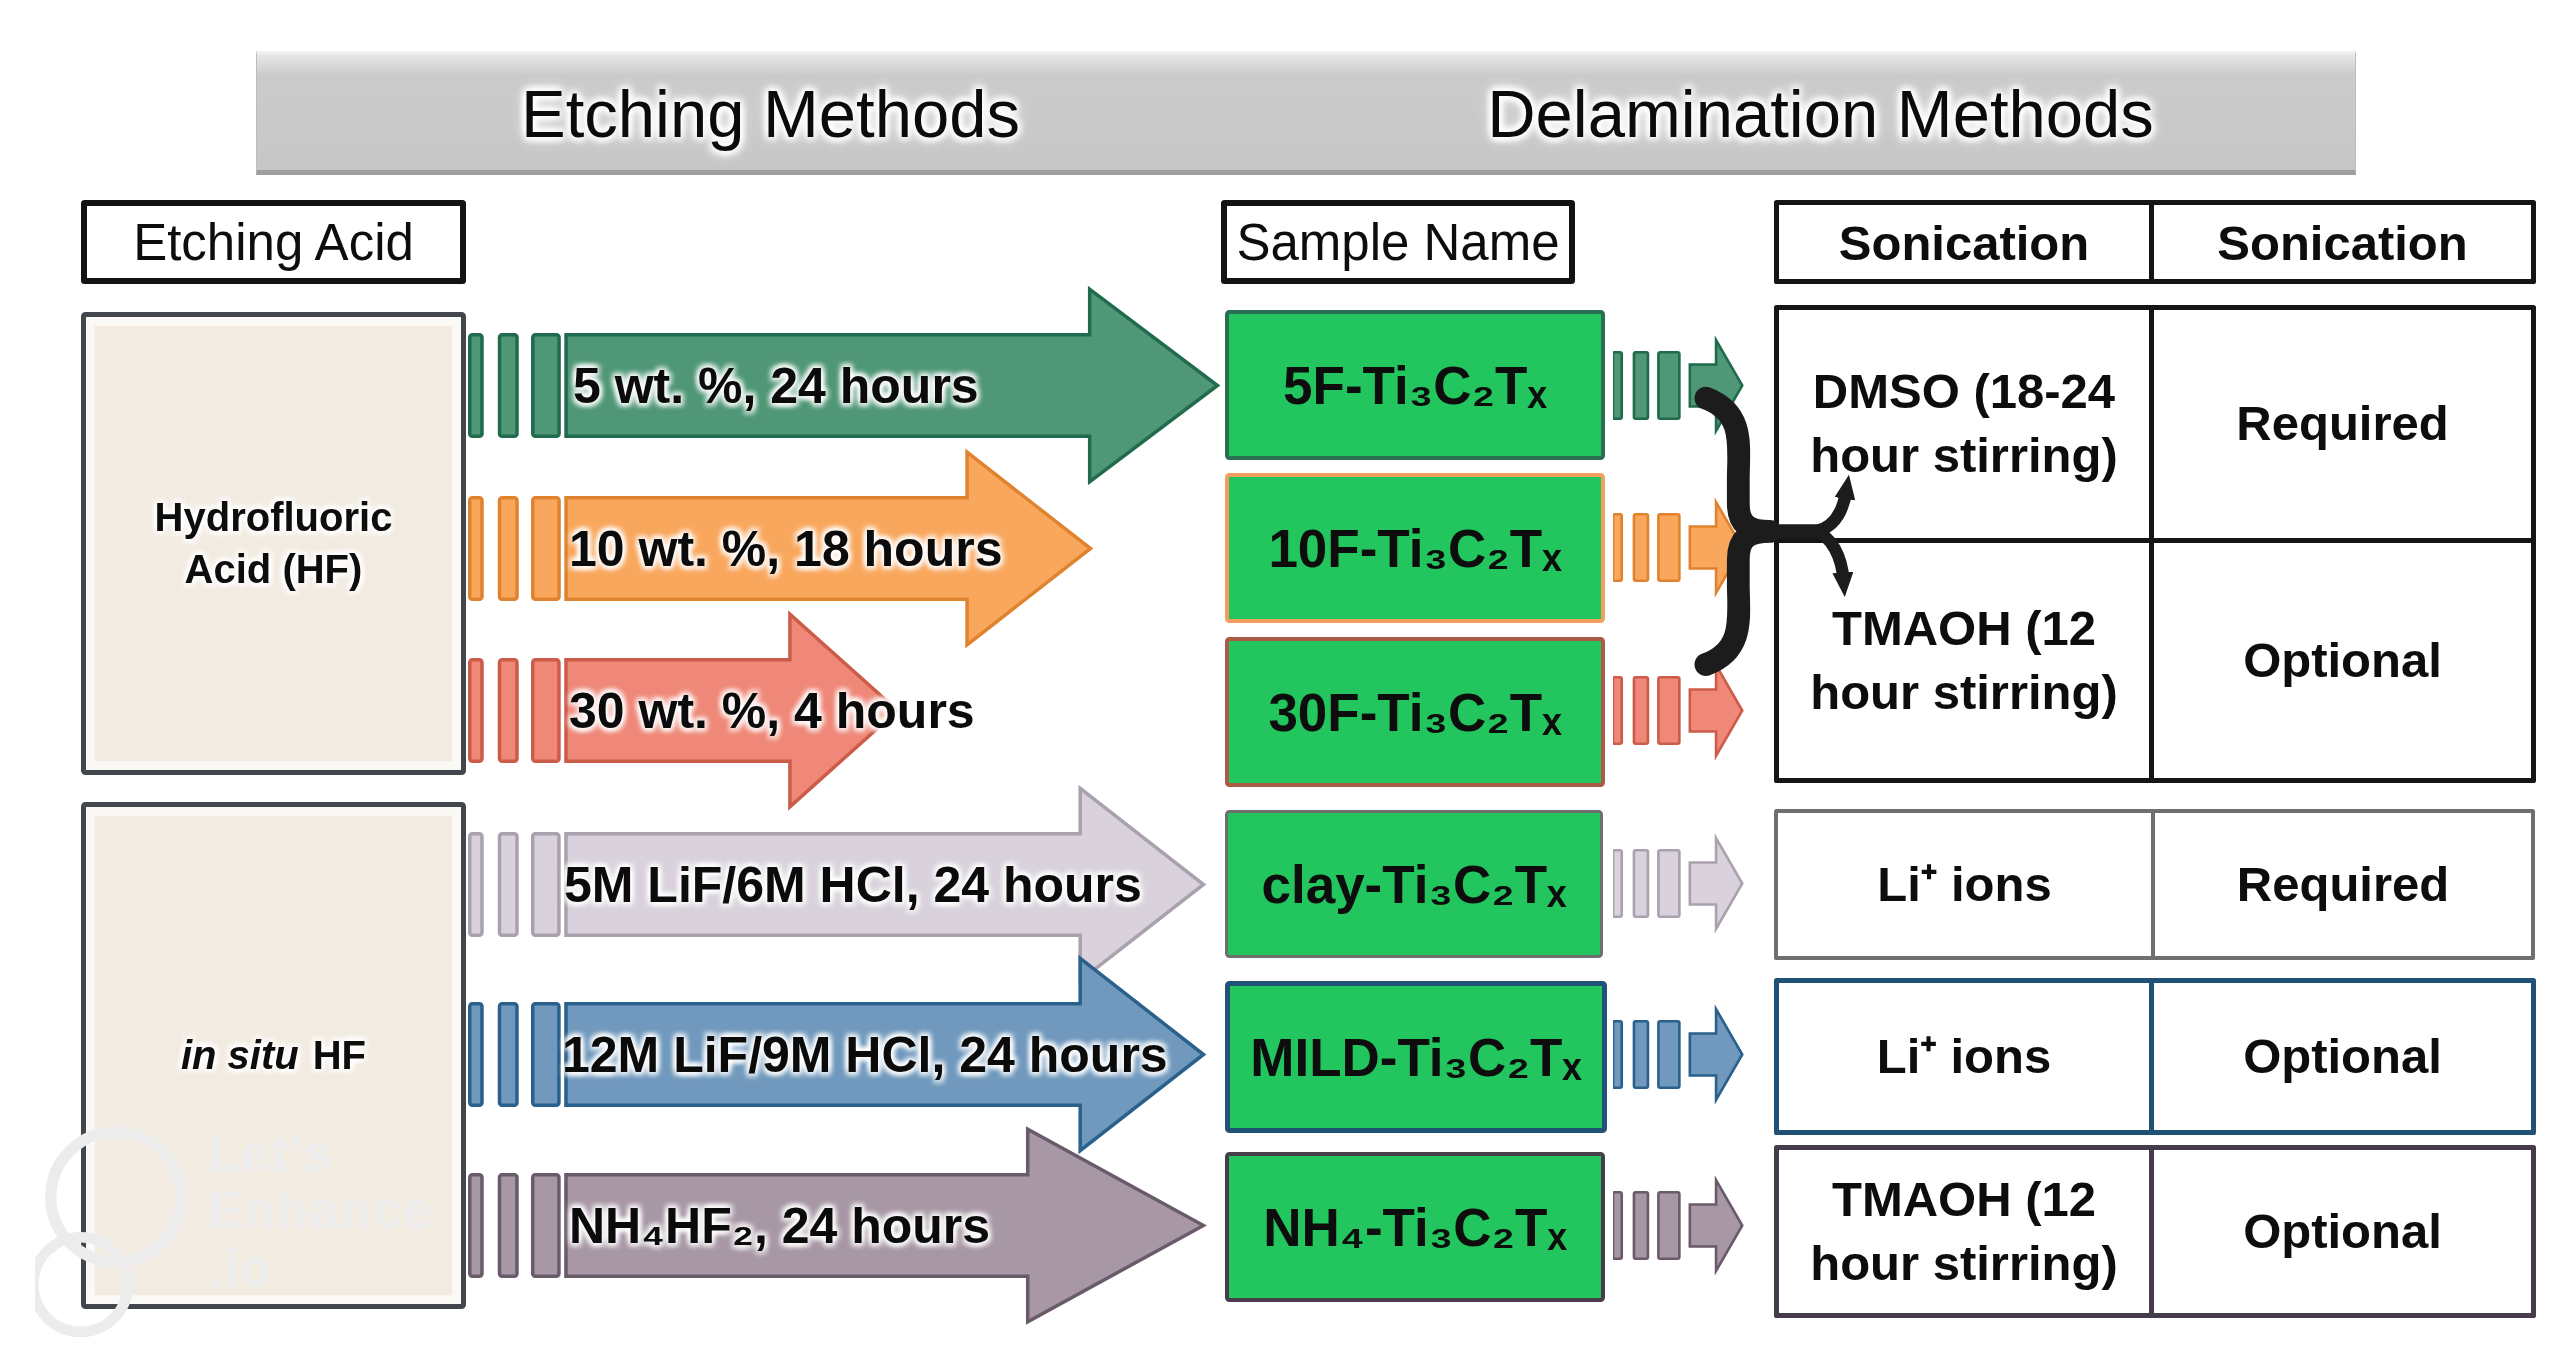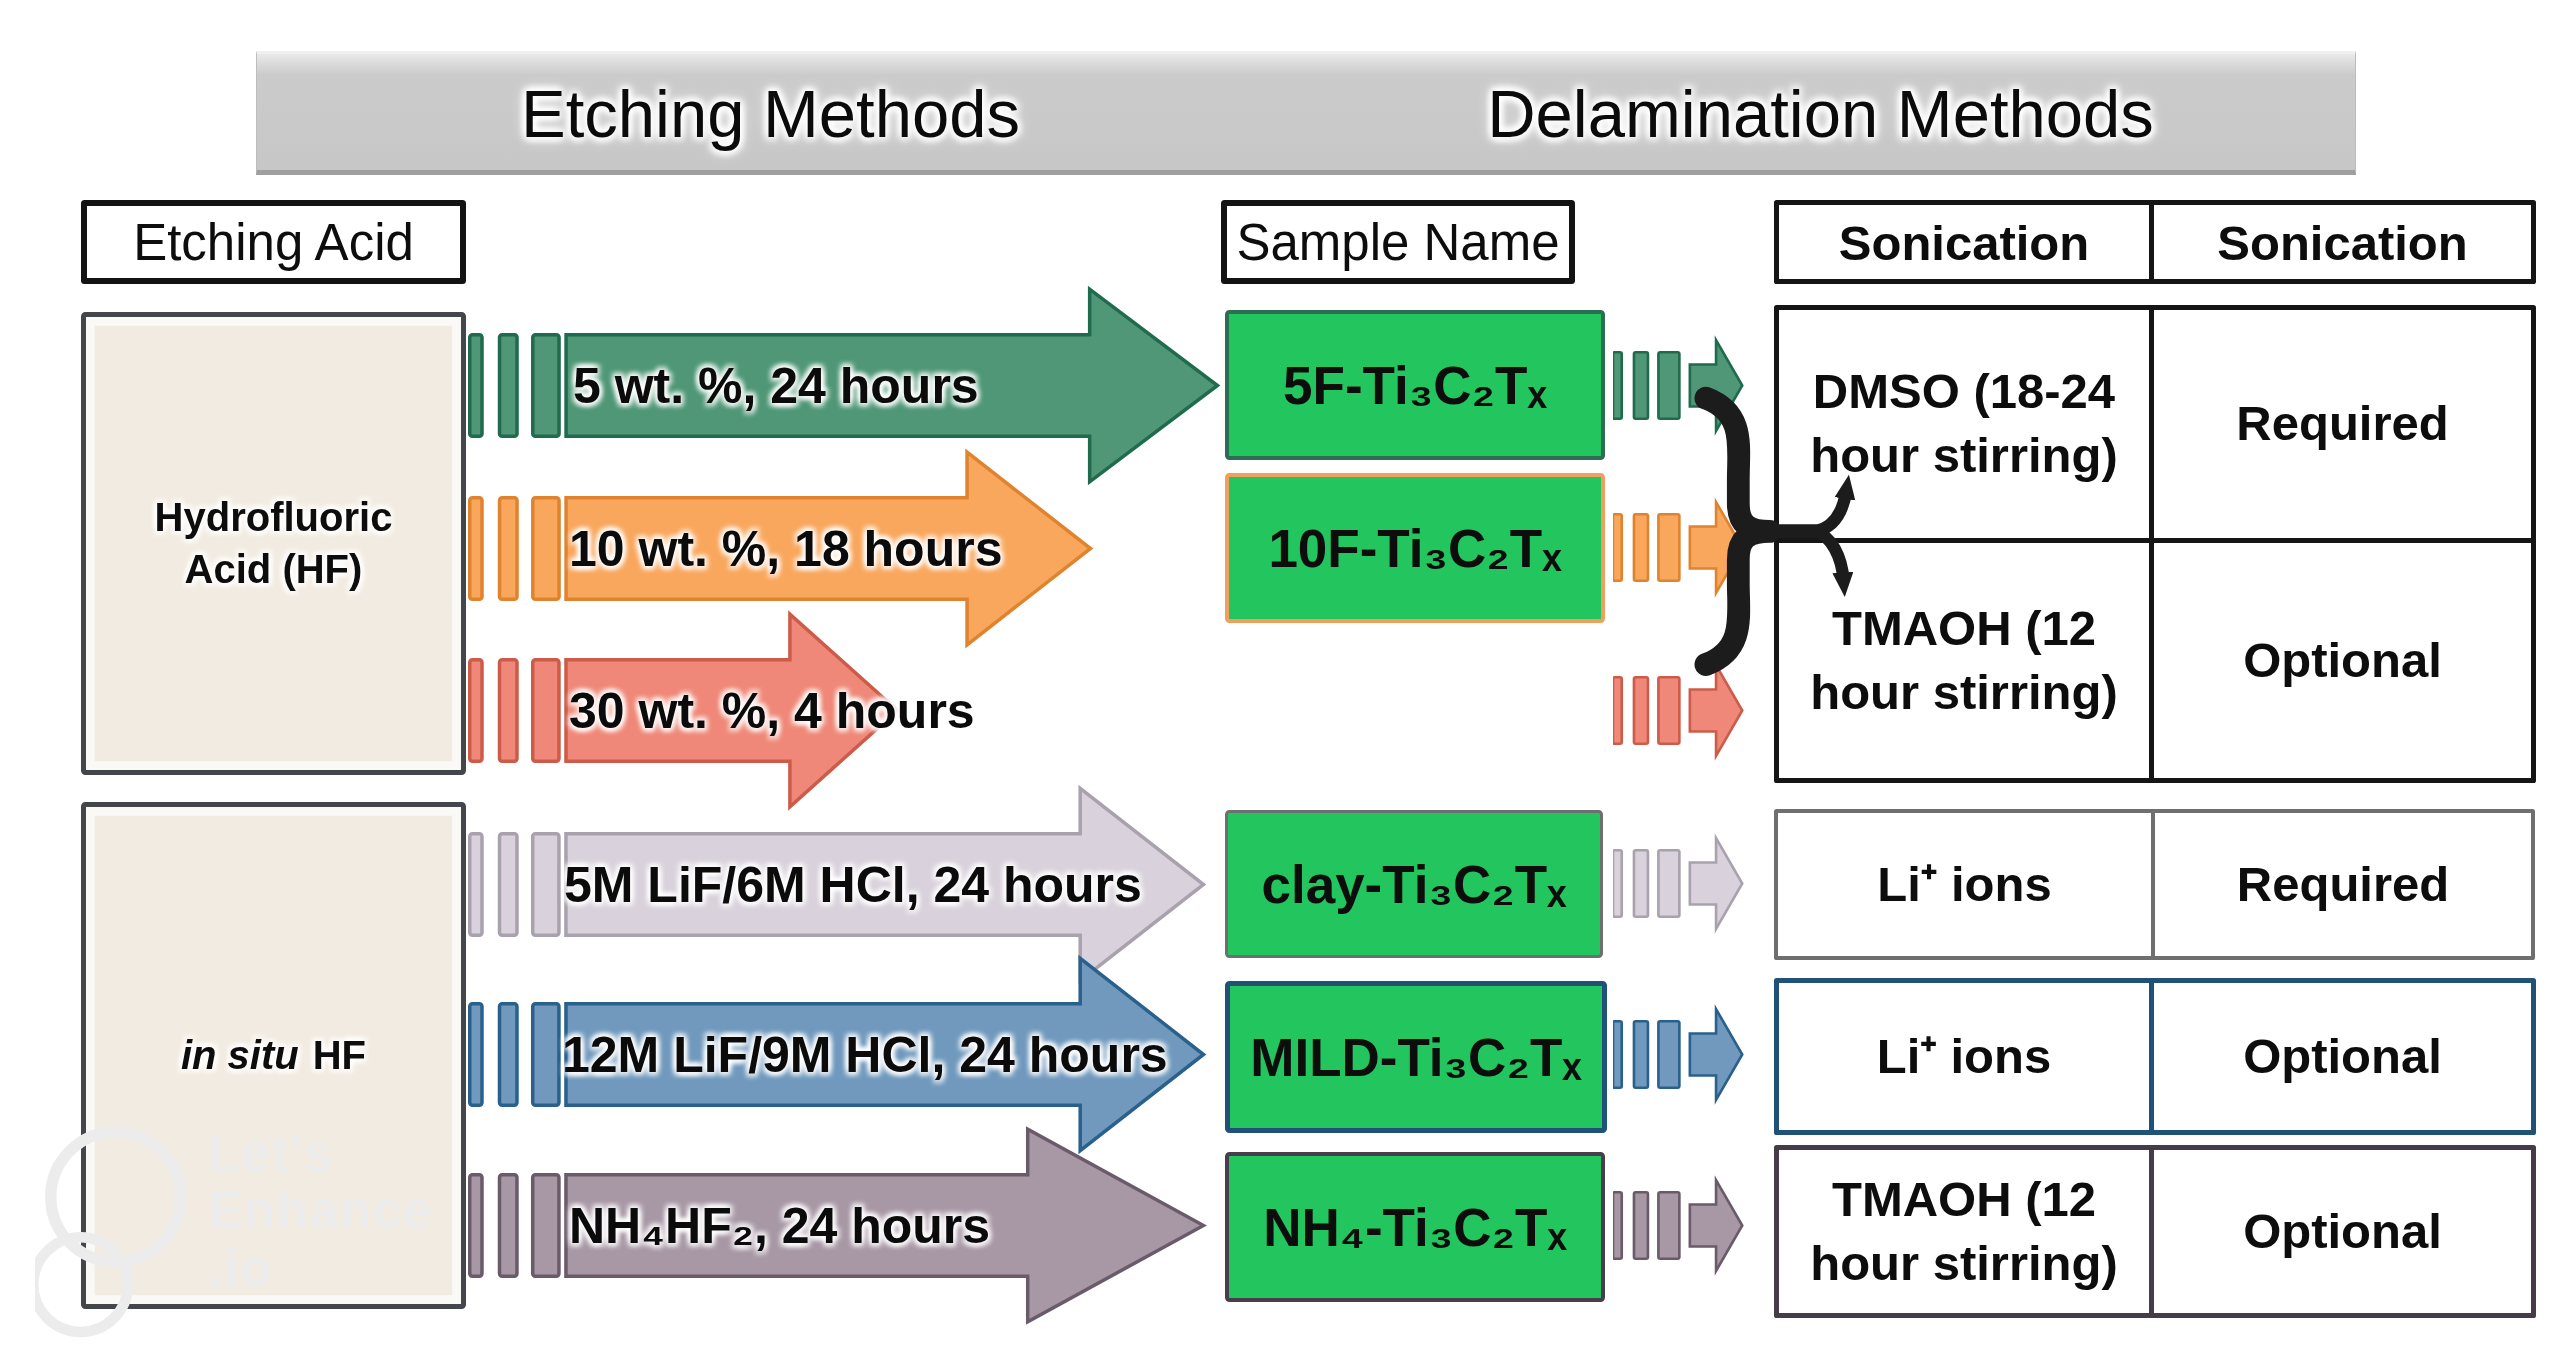--- a/index.html
+++ b/index.html
@@ -146,20 +146,21 @@
 
   <svg class="abs" style="left:468px;top:607px;" width="433" height="207" viewBox="0 0 495 236">
     <g class="fill-red" stroke-width="4">
       <rect x="2" y="60" width="14" height="116" rx="3"></rect>
         <rect x="36" y="60" width="20" height="116" rx="3"></rect>
         <rect x="74" y="60" width="30" height="116" rx="3"></rect>
       <path d="M112 60 H368 V8 L491 118 L368 228 V176 H112 Z"></path>
     </g>
   </svg>
   <div class="abs arrow-label" style="left:569px;top:607px;">30 wt. %, 4 hours</div>
+  <div class="abs sample-box b-30f" style="left:1225px;top:637px;width:372px;height:142px;">30F-Ti₃C₂Tₓ</div>
   <svg class="abs" style="left:1613px;top:658px;" width="131" height="105" viewBox="0 0 150 120">
     <g class="fill-red" stroke-width="3">
       <rect x="0" y="22" width="10" height="76" rx="2"></rect>
         <rect x="24" y="22" width="16" height="76" rx="2"></rect>
         <rect x="52" y="22" width="24" height="76" rx="2"></rect>
       <path d="M88 36 H118 V8 L148 60 L118 112 V84 H88 Z"></path>
     </g>
   </svg>
 
   <div class="abs dtable t-black" style="left:1774px;top:305px;width:752px;height:468px;grid-template-columns:375px auto;grid-template-rows:233px auto;">

